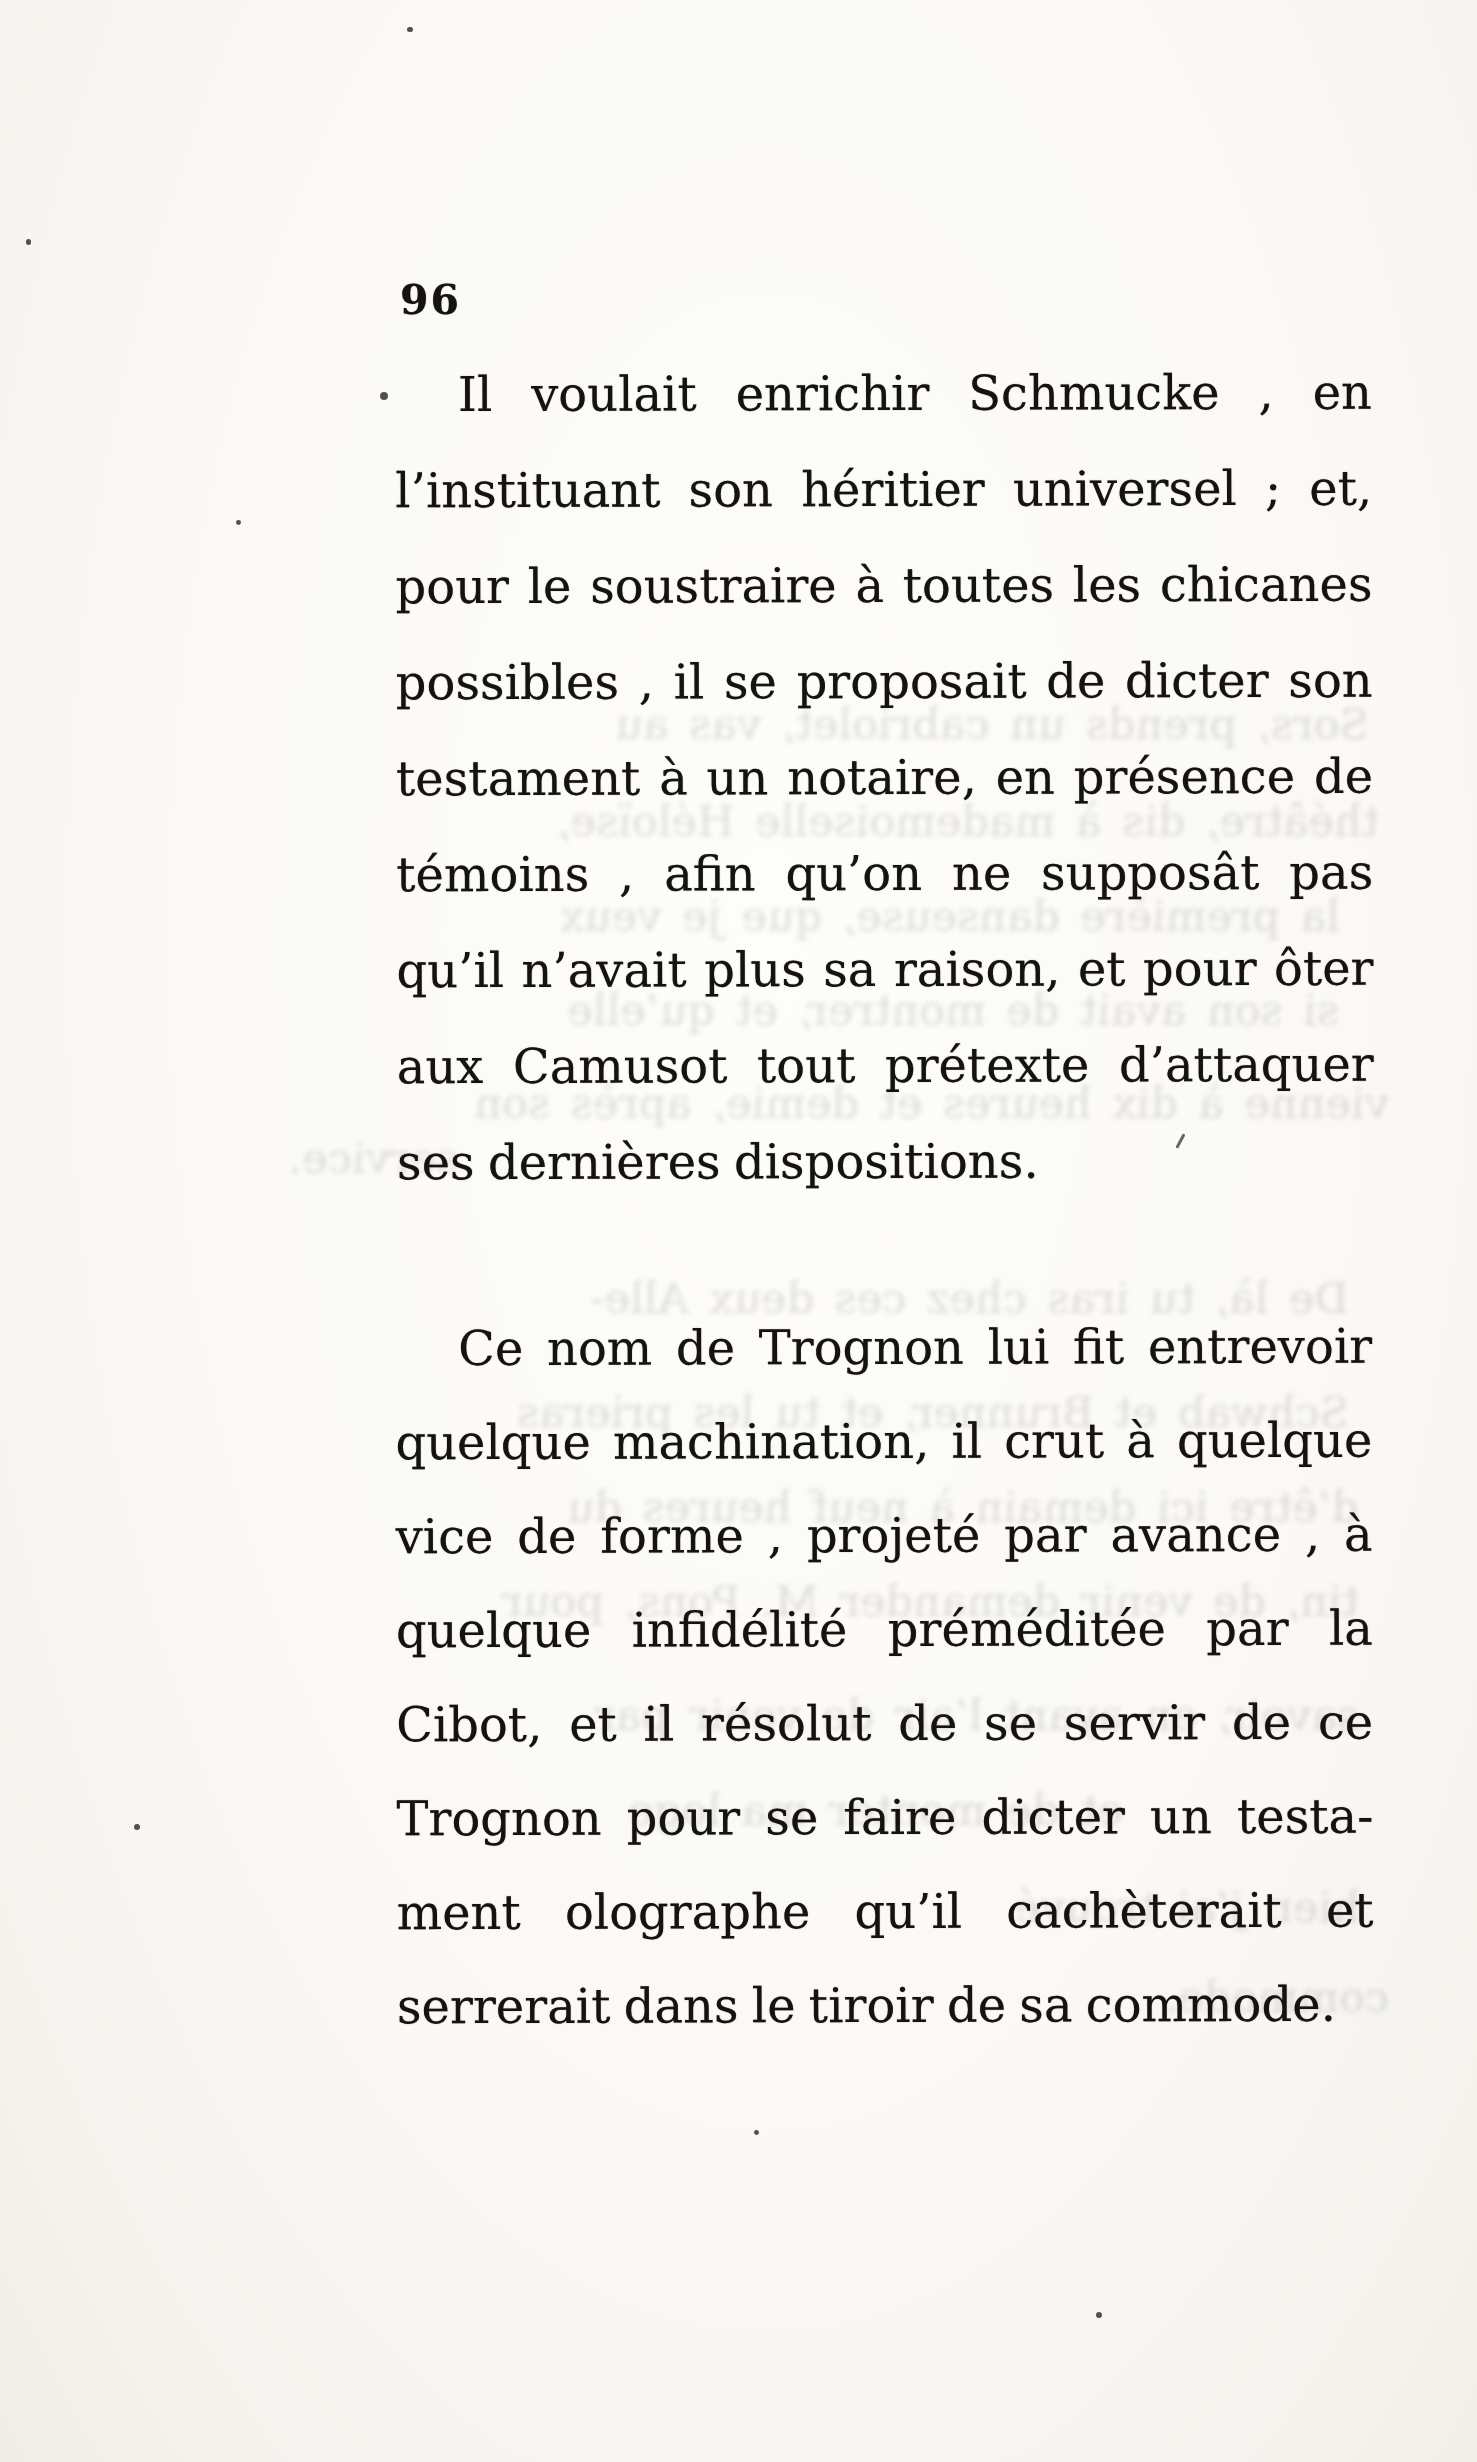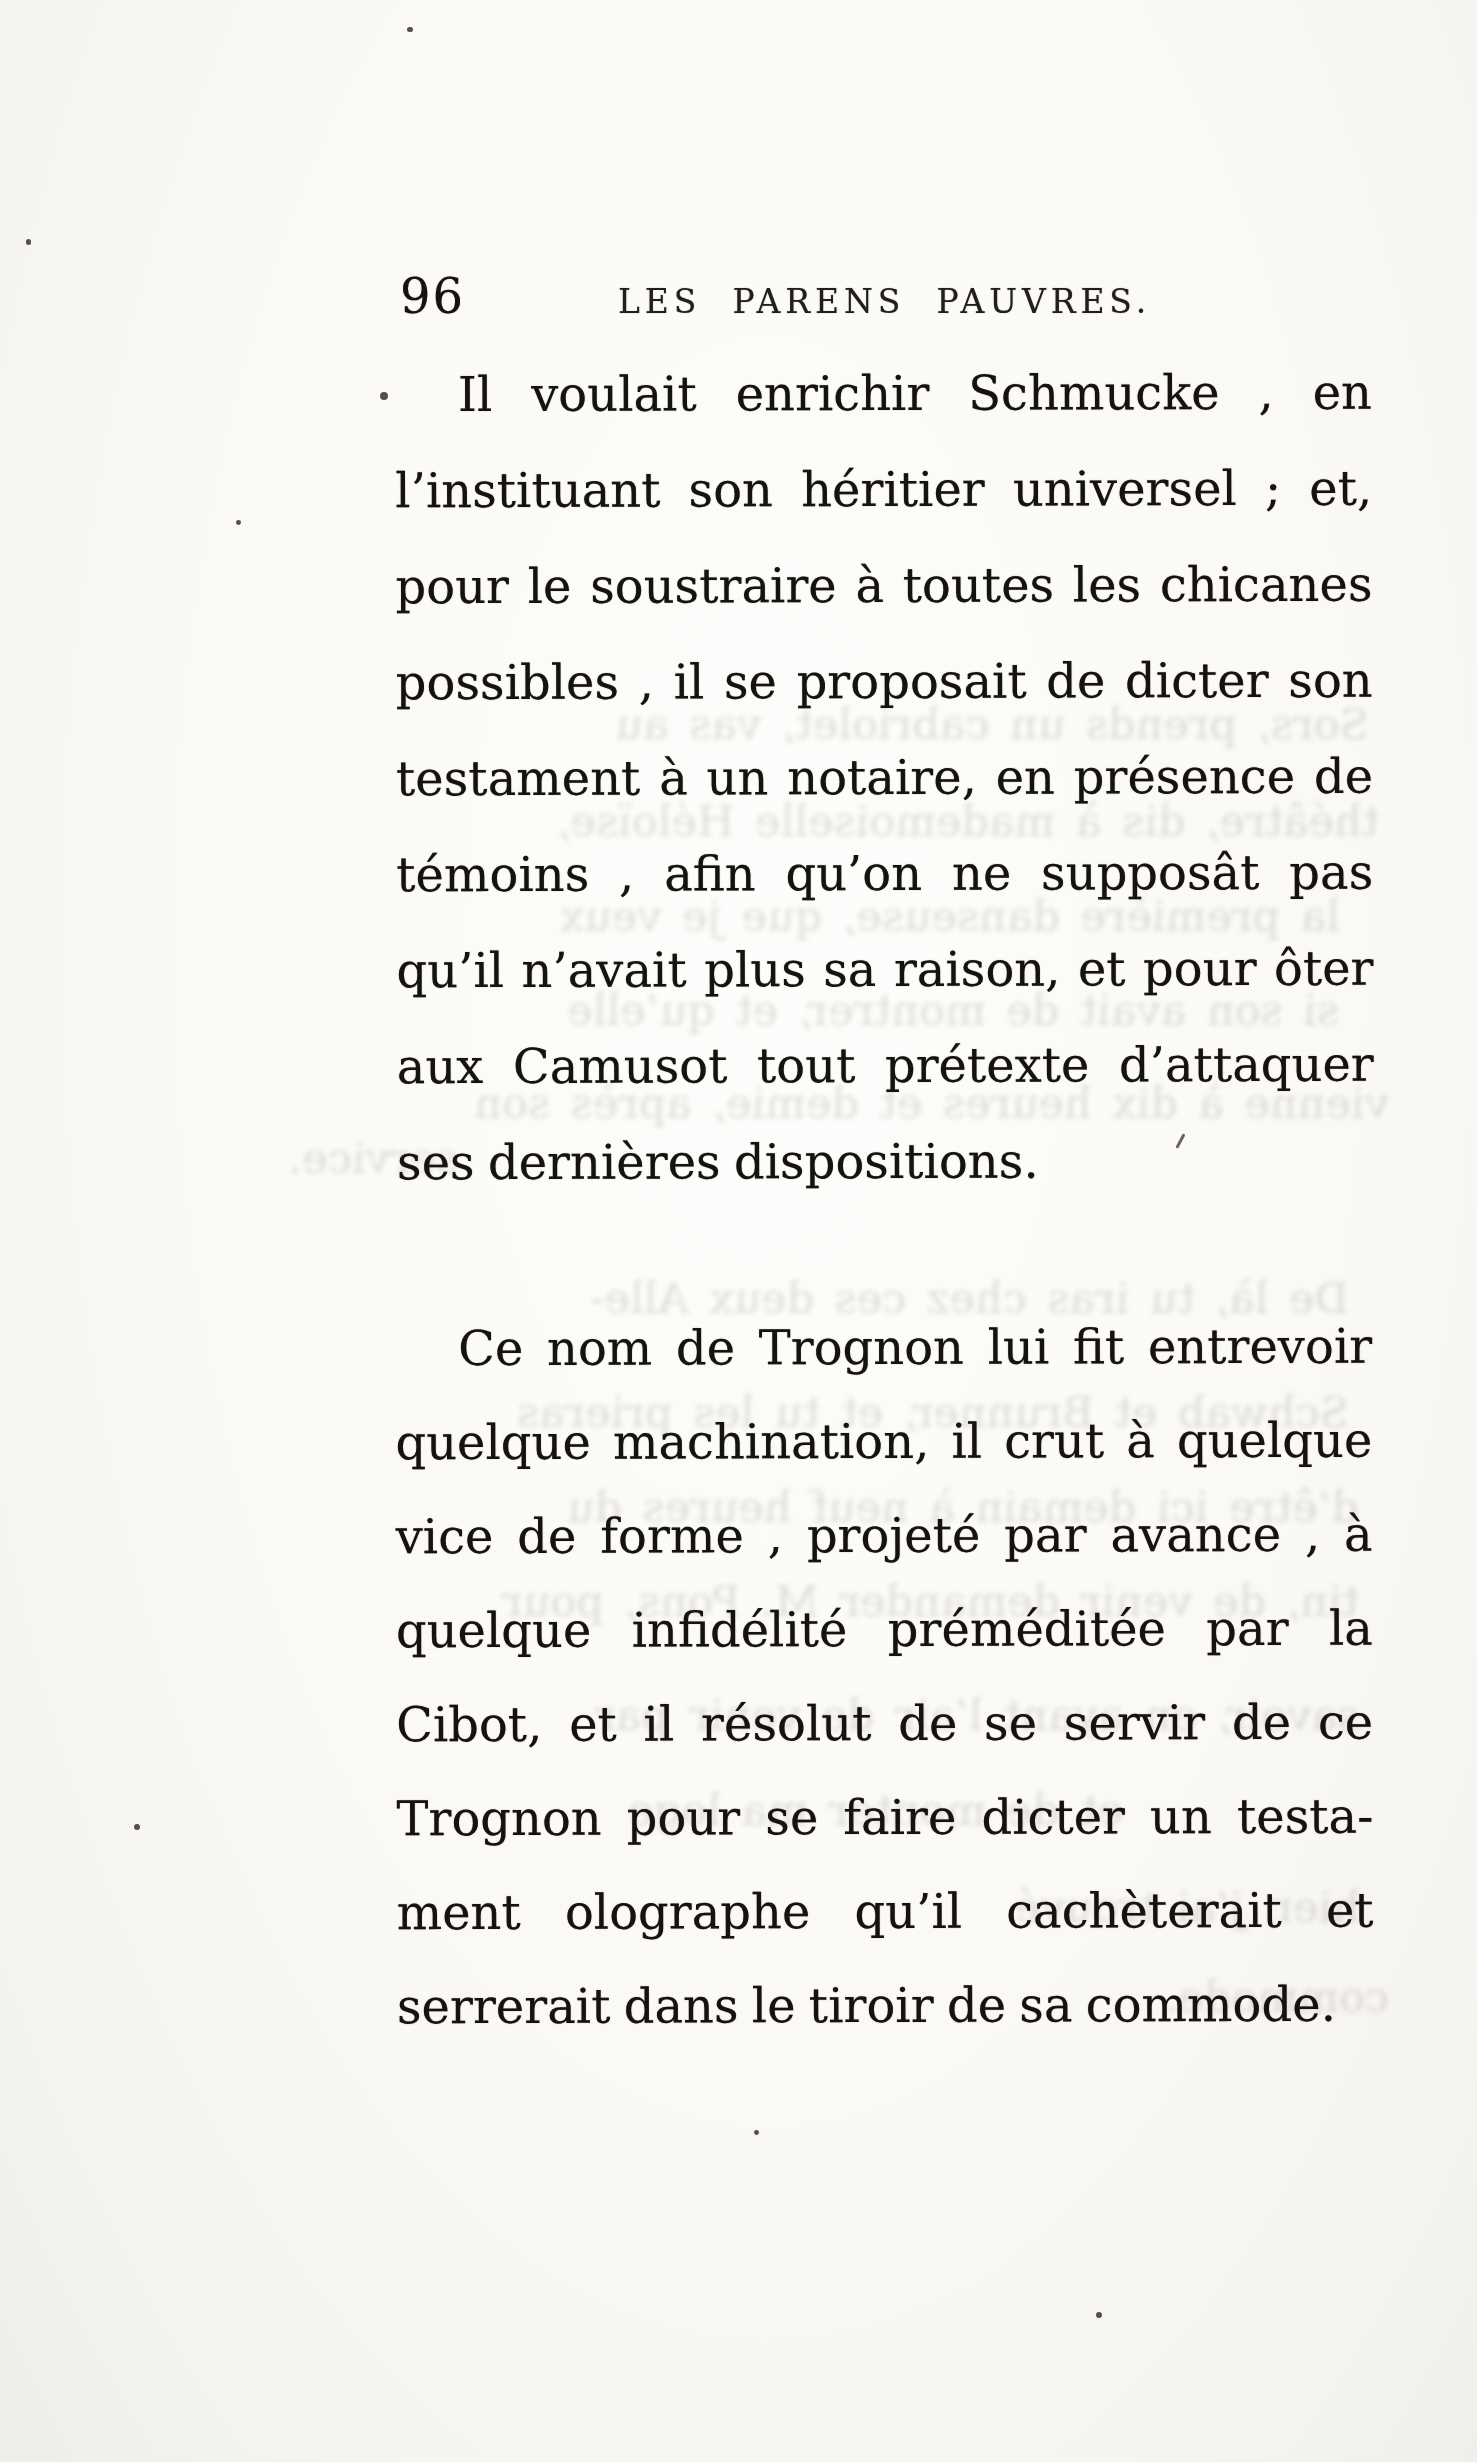--- a/index.html
+++ b/index.html
@@ -11,22 +11,22 @@
     background:
       radial-gradient(ellipse at 52% 38%, #fdfdfb 0%, #faf9f6 55%, #f5f3ee 85%, #efede7 100%);
     font-family:"DejaVu Serif","Liberation Serif",serif;
     color:#16130f;
   }
   .ink{ text-shadow:0 0 1px rgba(22,18,14,.55); }
   .header{
     position:absolute; left:396px; top:268px; width:977px; height:59px;
   }
   .pagenum{
-    position:absolute; left:3.9px; top:0;
-    font-size:48px; letter-spacing:2px;
+    position:absolute; left:3.9px; top:8px;
+    font-size:41px; letter-spacing:2px;font-weight:bold;
   }
   .running-title{
     position:absolute; left:0; top:13.8px; width:100%;
     text-align:center;
     font-size:33px; letter-spacing:4.9px; word-spacing:15.8px;
     color:#221e19;
   }
   .textblock{
     position:absolute; left:396px; width:977px;
     font-size:48px; line-height:96px;
@@ -82,21 +82,20 @@
       <div class="ghost" style="left: 433px; top: 1478px; width: 926px;">d’être ici demain à neuf heures du</div>
       <div class="ghost" style="left: 433px; top: 1572px; width: 926px;">tin, de venir demander M. Pons, pour</div>
       <div class="ghost" style="left: 433px; top: 1686px; width: 926px;">savoir, en ayant l’air de venir par</div>
       <div class="ghost" style="left: 433px; top: 1781px; width: 690px;">et de monter ma loge</div>
       <div class="ghost" style="left: 887px; top: 1878px; width: 473px;">hier, j’ai trouvé</div>
       <div class="ghost" style="left: 1064px; top: 1968px; width: 325px;">commode.</div>
     </div>
 
   <div class="header ink">
     <div class="pagenum">96</div>
-    <div class="running-title">LES PARENS PAUVRES.</div>
   </div>
 
   <div class="textblock ink" id="para1">
     <div class="line j indent">Il voulait enrichir Schmucke , en</div>
     <div class="line j">l’instituant son héritier universel ; et,</div>
     <div class="line j">pour le soustraire à toutes les chicanes</div>
     <div class="line j">possibles , il se proposait de dicter son</div>
     <div class="line j">testament à un notaire, en présence de</div>
     <div class="line j">témoins , afin qu’on ne supposât pas</div>
     <div class="line j">qu’il n’avait plus sa raison, et pour ôter</div>

